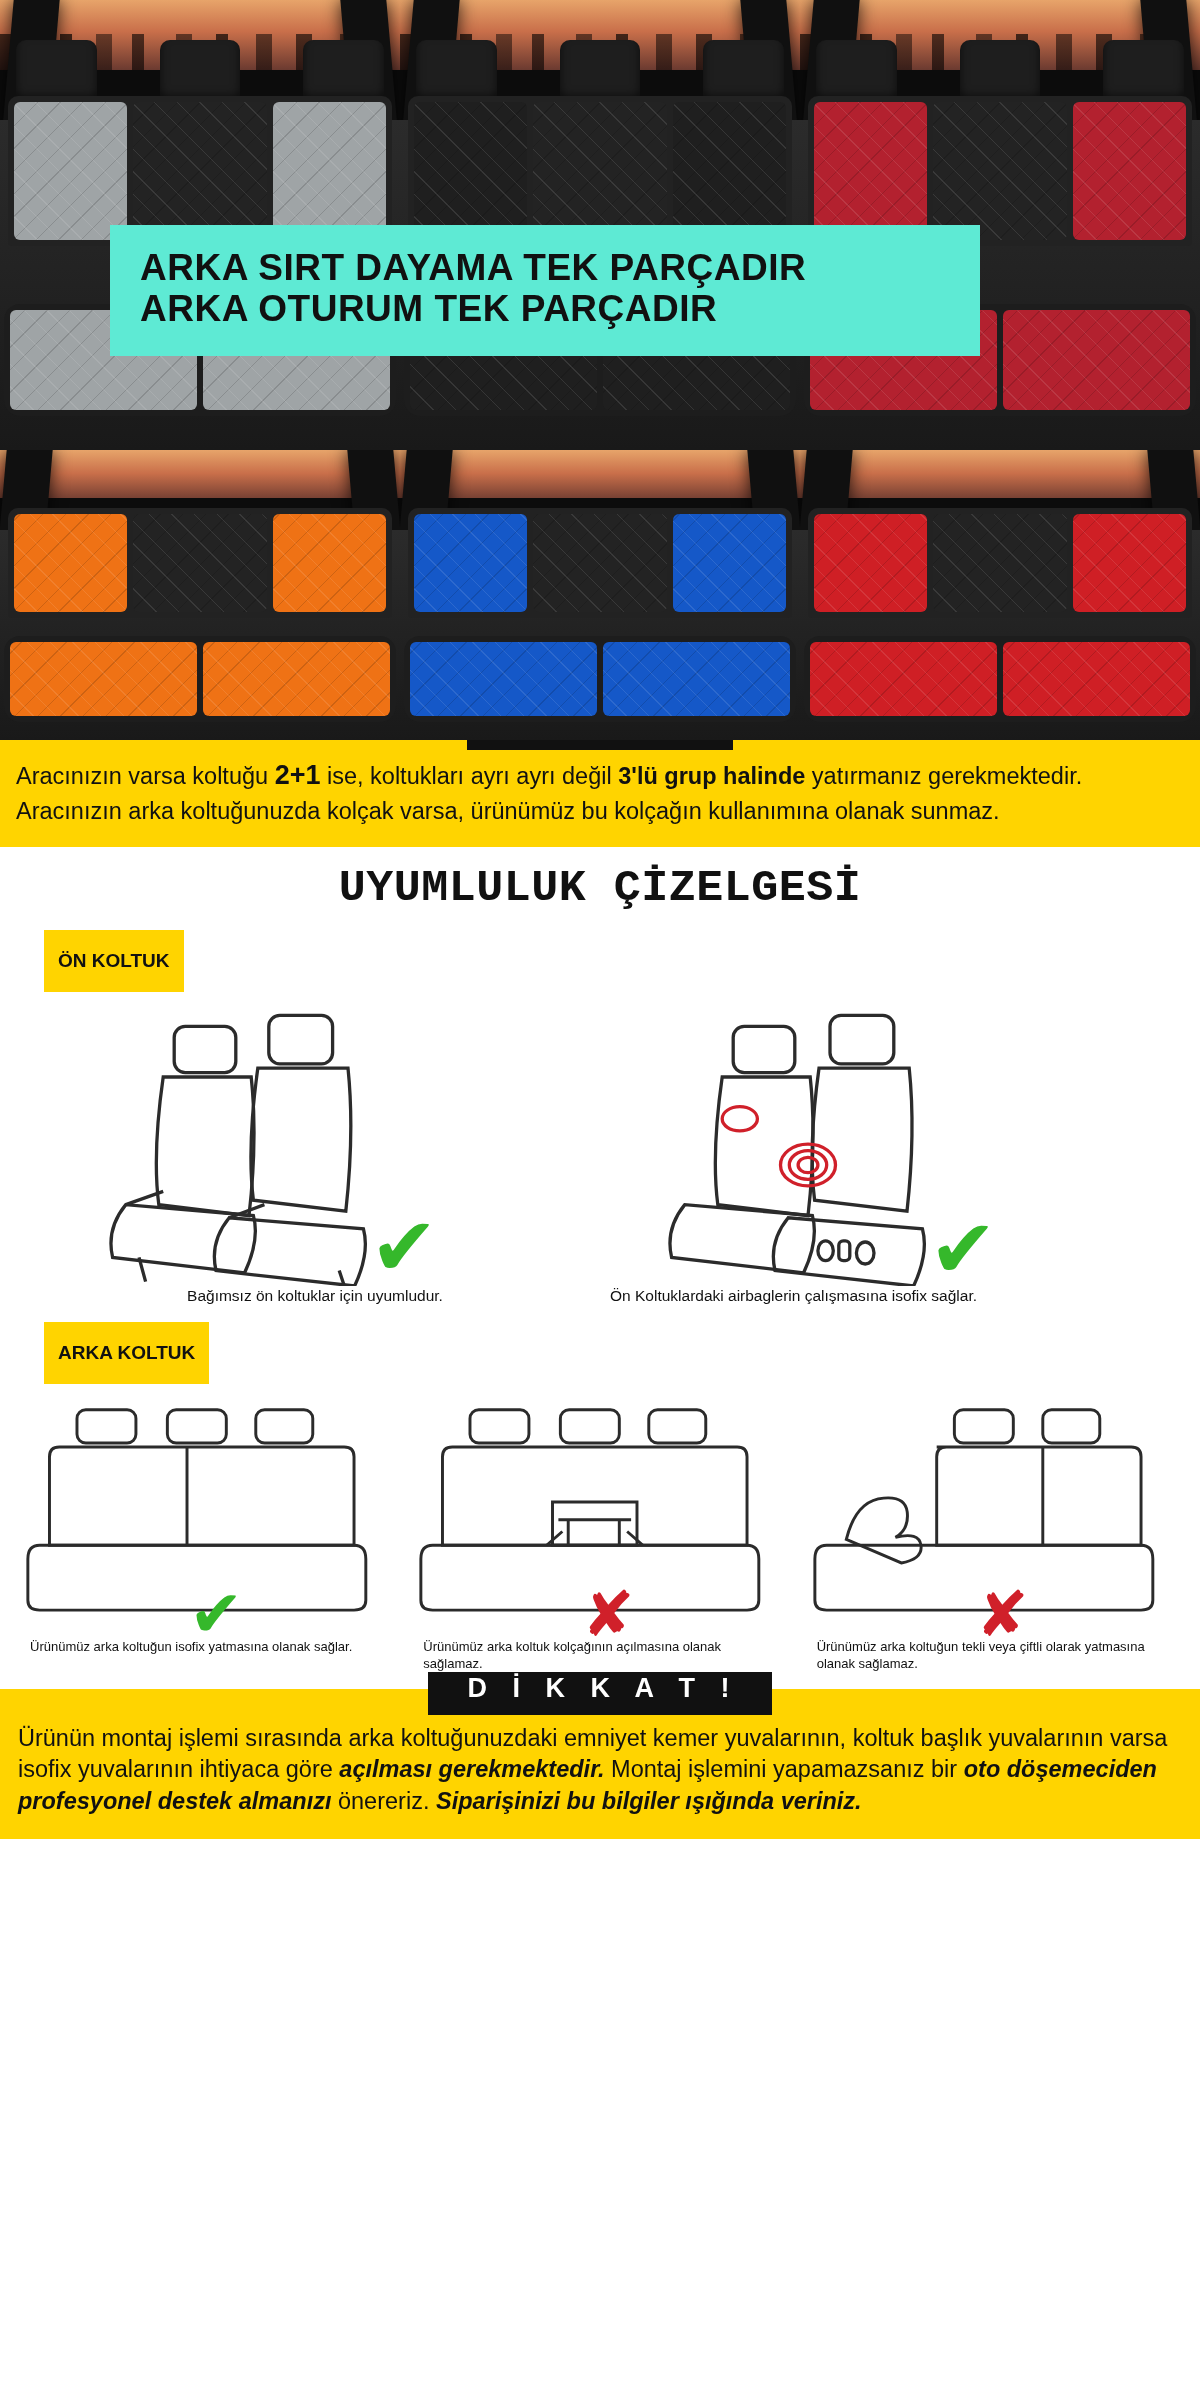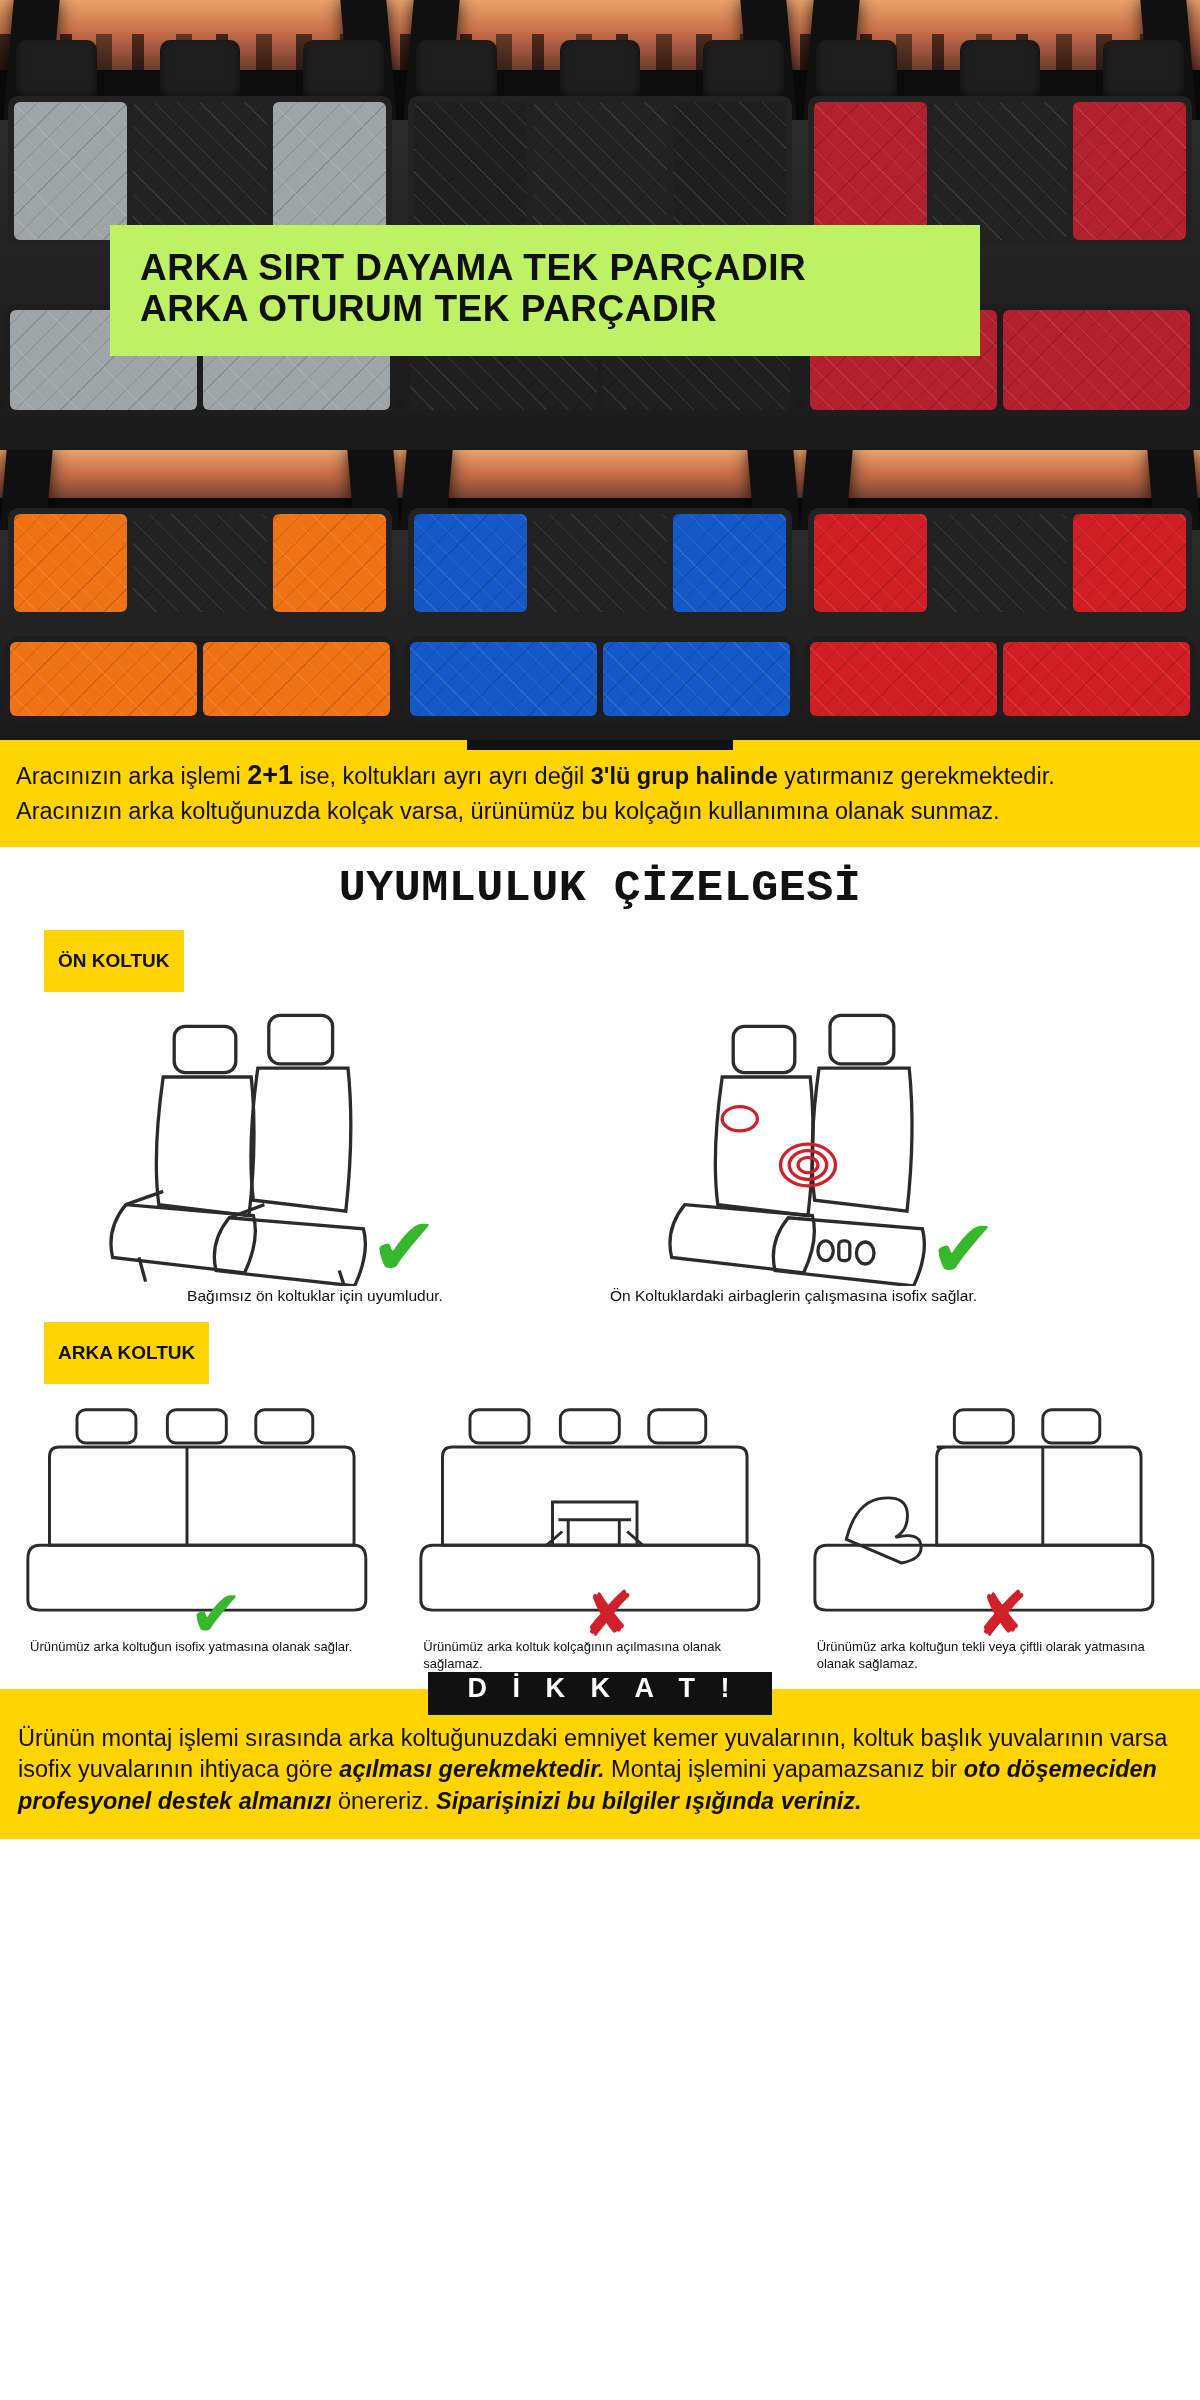--- a/index.html
+++ b/index.html
@@ -66,21 +66,21 @@
   .c-grey{background:#9fa4a6;}
   .c-black{background:#1f1f1f;}
   .c-crimson{background:#b3212f;}
   .c-orange{background:#ef7215;}
   .c-blue{background:#1558c8;}
   .c-red{background:#cf1f25;}
 
   
   .headline-band{
     position:absolute;left:110px;top:225px;width:870px;
-    background:#bef264;padding:22px 30px 26px 30px;box-sizing:border-box;z-index:5;
+    background:#5eead4;padding:22px 30px 26px 30px;box-sizing:border-box;z-index:5;
   }
   .headline-band .line{
     font-weight:bold;font-size:37px;line-height:1.12;color:#111;letter-spacing:.5px;
   }
 
   
   .info-tab{
     display:flex;justify-content:center;background:#ffd400;
   }
   .info-tab-inner{
@@ -261,21 +261,21 @@
     </div>
 
   </div>
 
   
   <div class="info-tab">
     <div class="info-tab-inner">BİLGİLENDİRME</div>
   </div>
   <div class="info-box">
     <p>
-      <span>Aracınızın arka işlemi </span><span class="b" style="font-size:27px;">2+1</span><span> ise, koltukları ayrı ayrı değil </span><span class="b">3'lü grup halinde</span><span> yatırmanız gerekmektedir.</span>
+      <span>Aracınızın varsa koltuğu </span><span class="b" style="font-size:27px;">2+1</span><span> ise, koltukları ayrı ayrı değil </span><span class="b">3'lü grup halinde</span><span> yatırmanız gerekmektedir.</span>
     </p>
     <p>Aracınızın arka koltuğunuzda kolçak varsa, ürünümüz bu kolçağın kullanımına olanak sunmaz.</p>
   </div>
 
   
   <div class="chart-title">UYUMLULUK ÇİZELGESİ</div>
 
   <div class="badge">ÖN KOLTUK</div>
 
   <div class="front-row">

